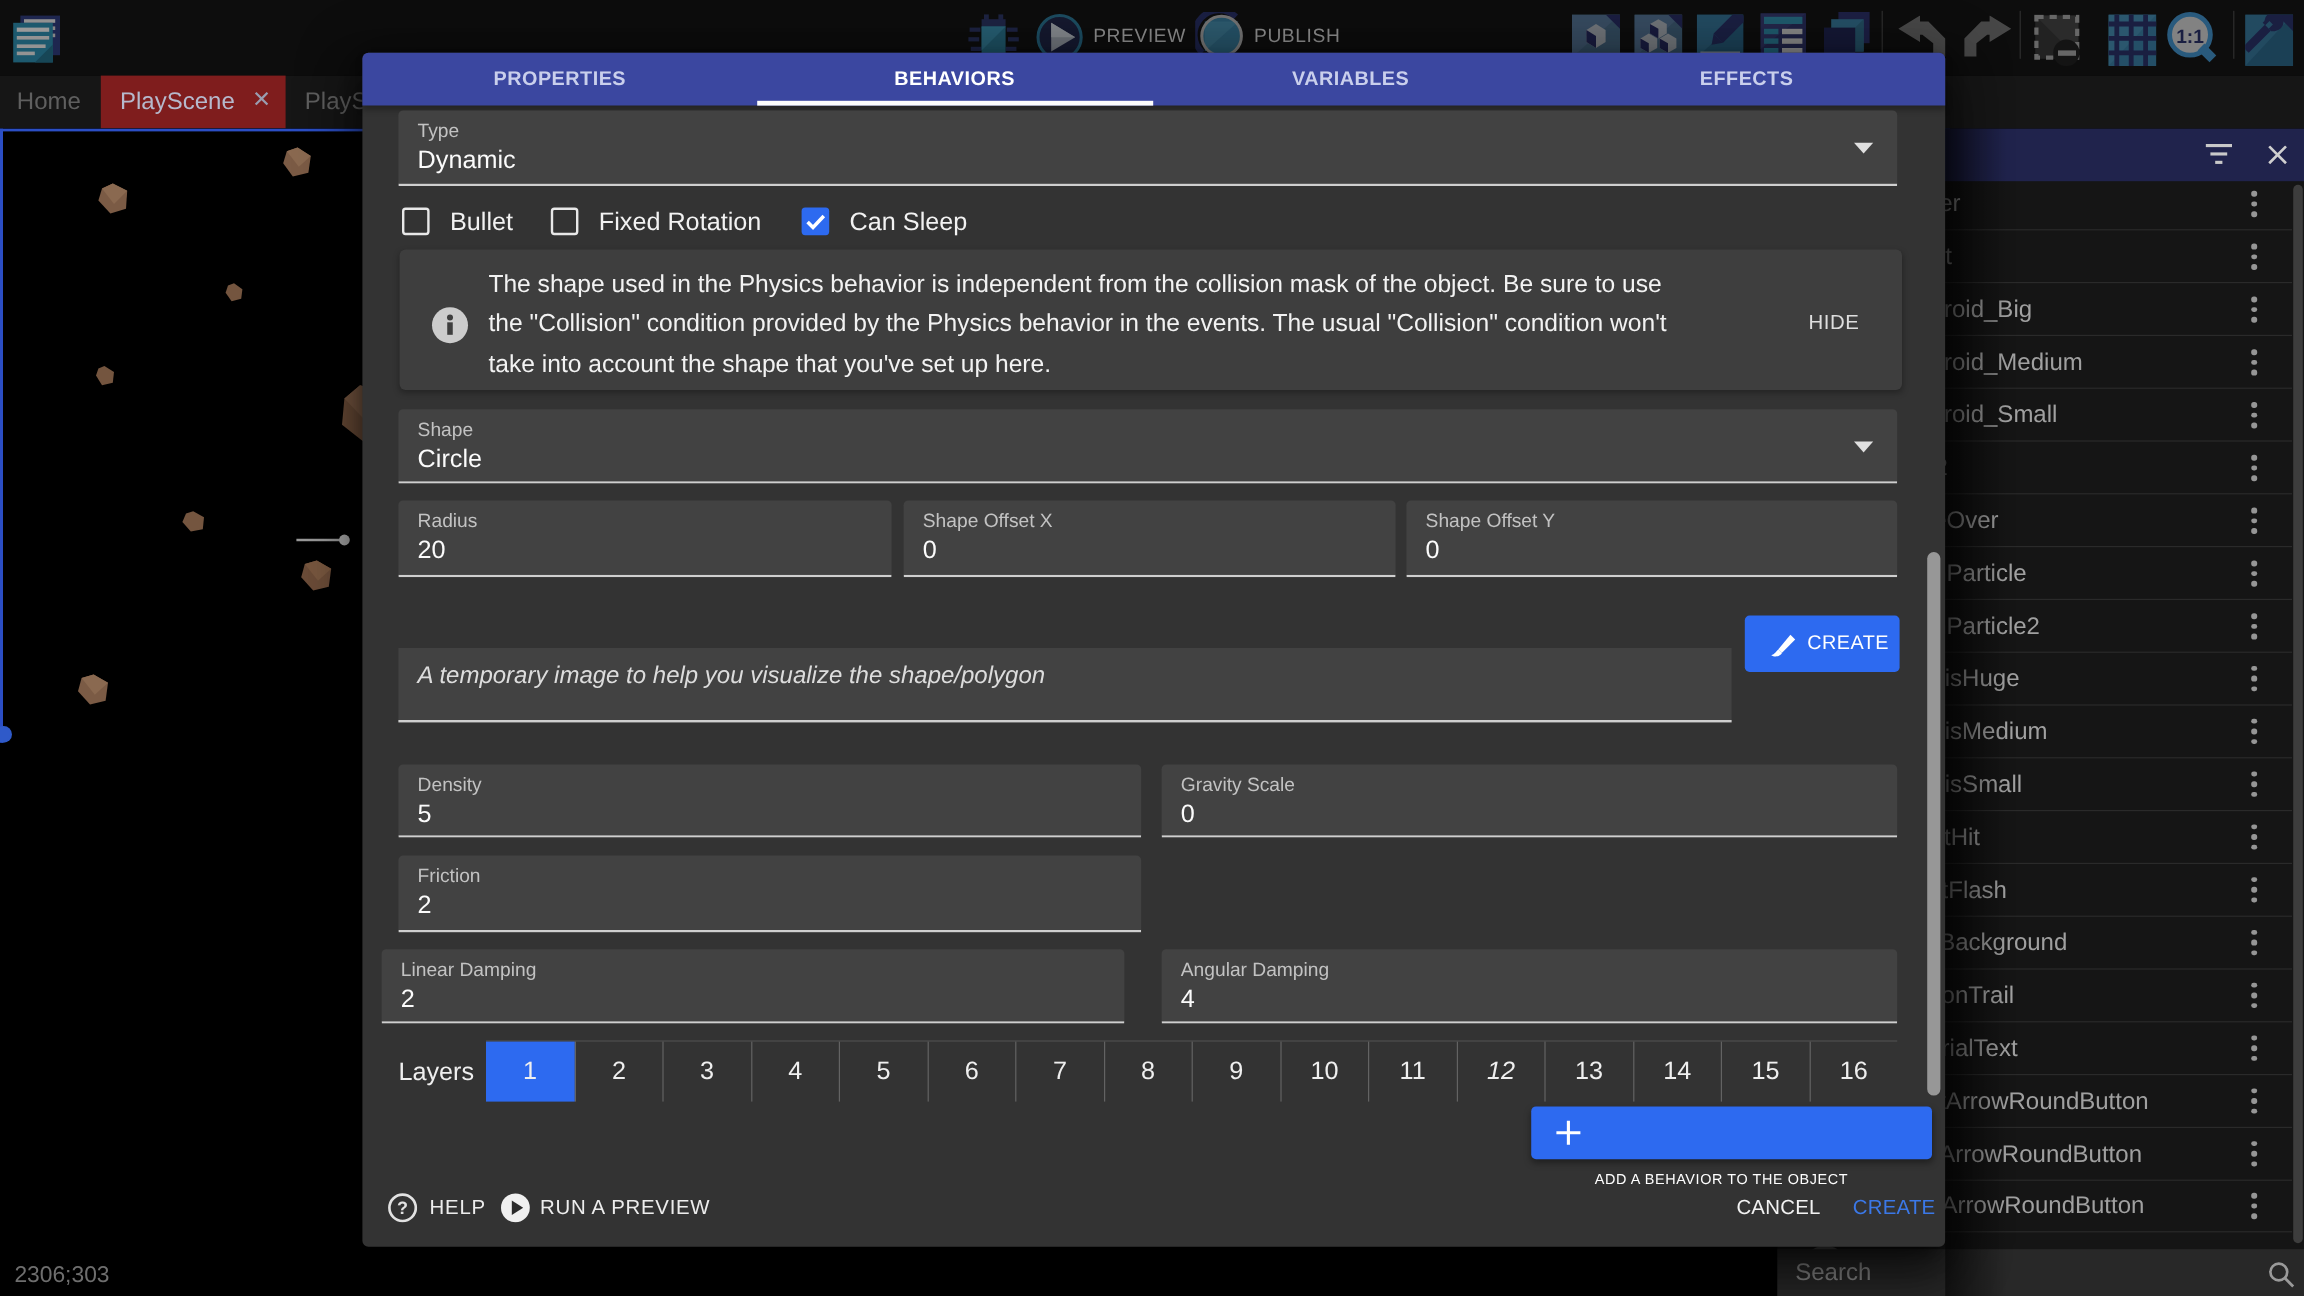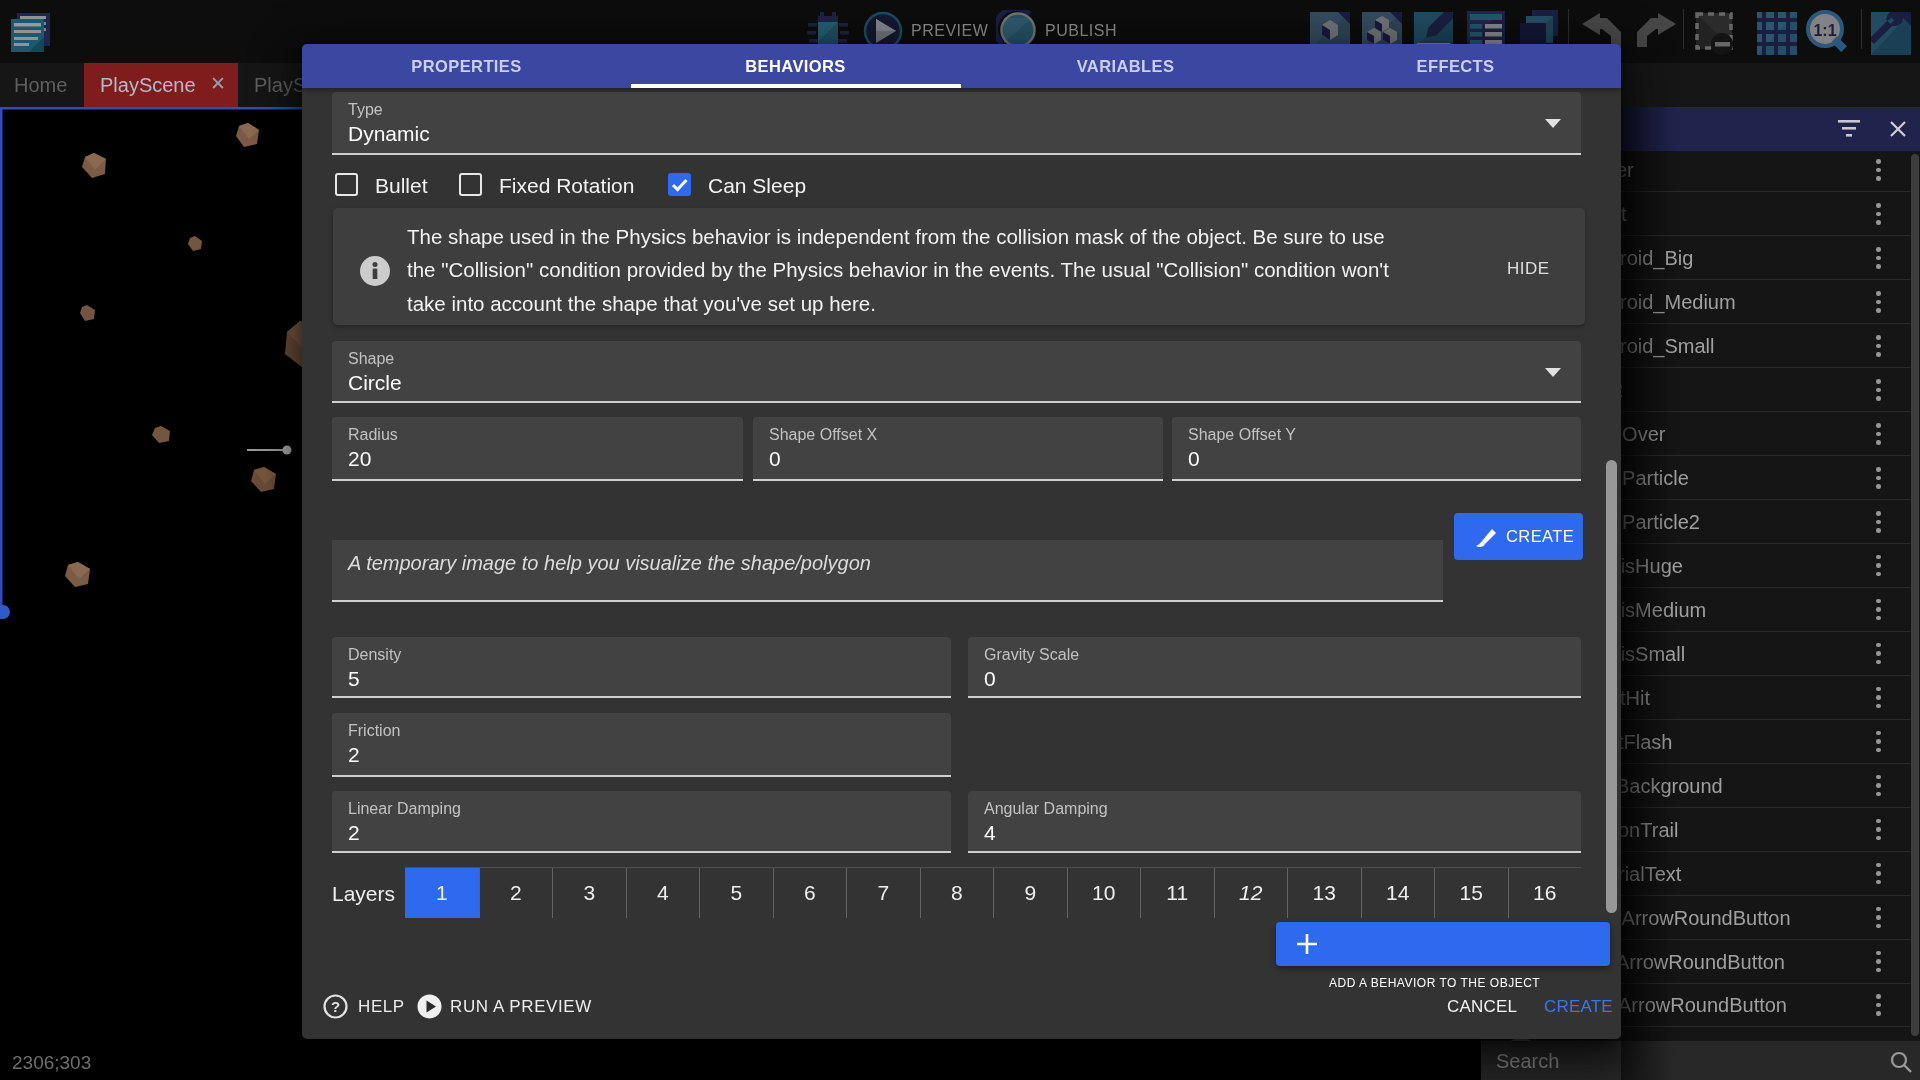--- a/index.html
+++ b/index.html
@@ -529,21 +529,21 @@
           <div class="vl">5</div>
       </div>
       <div class="fld" style="left:666px; top:593px; width:613px; height:61px;">
         <div class="lb">Gravity Scale</div>
           <div class="vl">0</div>
       </div>
       <div class="fld" style="left:30px; top:669px; width:619px; height:64px;">
         <div class="lb">Friction</div>
           <div class="vl">2</div>
       </div>
-      <div class="fld" style="left:30px; top:747px; width:619px; height:62px;padding-left:40px;">
+      <div class="fld" style="left:16px; top:747px; width:619px; height:62px;padding-left:40px;">
         <div class="lb">Linear Damping</div>
           <div class="vl">2</div>
       </div>
       <div class="fld" style="left:666px; top:747px; width:613px; height:62px;">
         <div class="lb">Angular Damping</div>
           <div class="vl">4</div>
       </div>
 
       <div class="abs" style="left:30px; top:838px; font-size:21px; color:#efefef;">Layers</div>
       <div id="layers">

